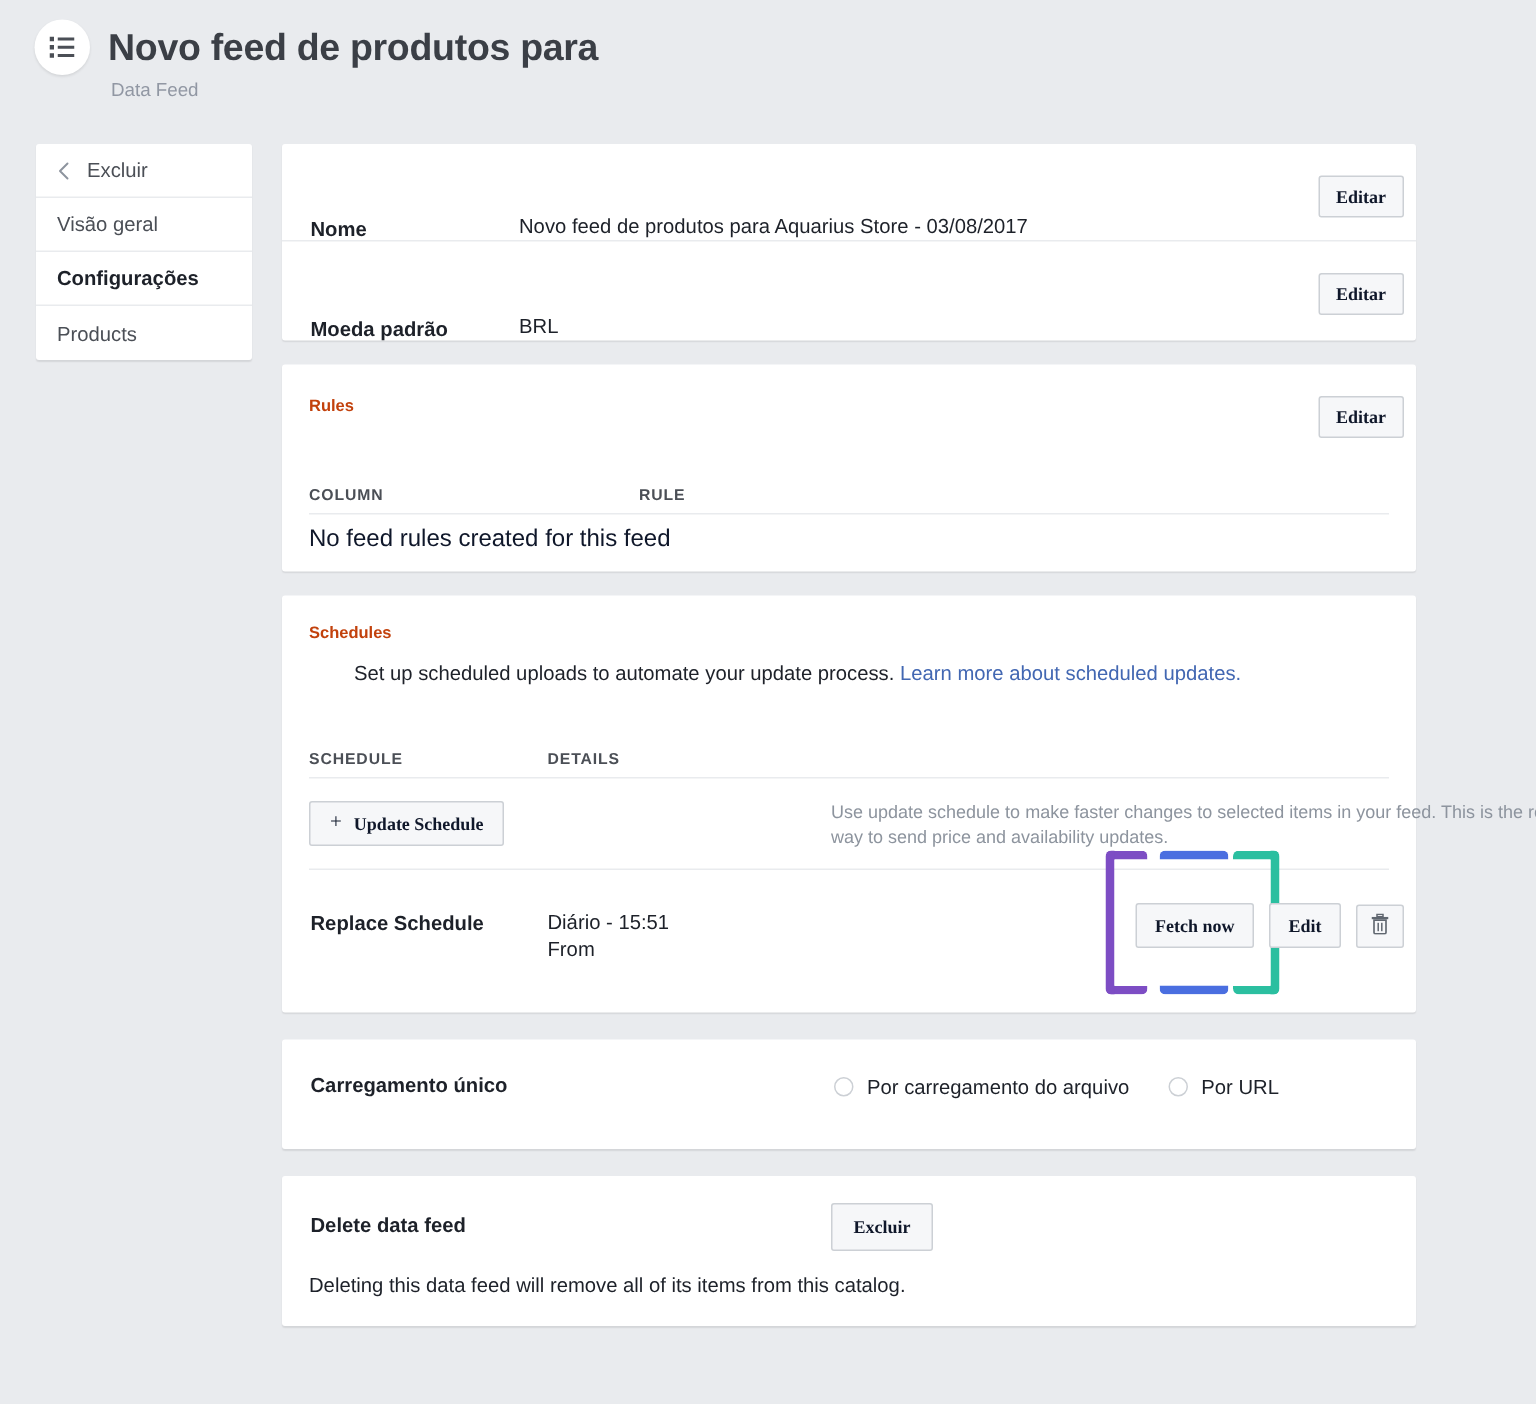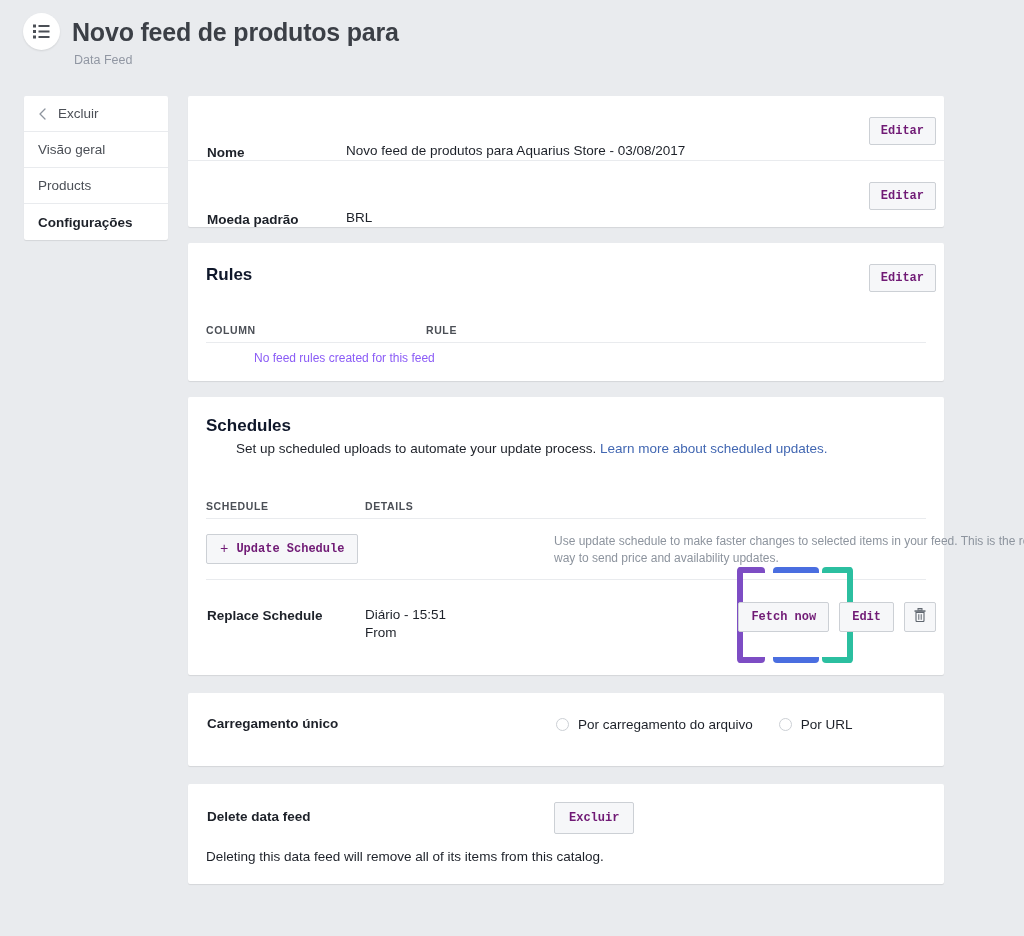--- a/index.html
+++ b/index.html
@@ -62,35 +62,35 @@
   .row-sep { border-bottom: 1px solid #e9ebee; }
 
   .lbl {
     width: 158px; flex: none; padding-left: 19px;
     font-size: 13.5px; font-weight: bold; color: #1d2129;
   }
   .val { font-size: 13.5px; color: #1d2129; line-height: 18px; }
 
   .btn {
     background: #f6f7f9; border: 1px solid #ccd0d5; border-radius: 2px;
-    font-family: Liberation Mono, monospace;
-    font-size: 12px; font-weight: bold; color: #701a75;
+    font-family: Liberation Serif, serif;
+    font-size: 12px; font-weight: bold; color: #0f172a;
     padding: 6px 11px; cursor: pointer; white-space: nowrap; line-height: 14px;
   }
   .btn-editar { position: absolute; right: 8px; }
 
-  .sec-title { font-size: 17px; font-weight: bold; color: #0f172a; }
+  .sec-title { font-size: 11px; font-weight: bold; color: #c2410c; }
   .sec-desc  { font-size: 13.5px; color: #1d2129; line-height: 18px; }
   .link { color: #4267b2; text-decoration: none; cursor: pointer; }
 
   .tbl-head {
     font-size: 10.5px; font-weight: bold; color: #4b4f56;
     letter-spacing: .6px;
   }
-  .empty-note { font-size: 12px; color: #8b5cf6; margin-left: 48px; }
+  .empty-note { font-size: 16px; color: #0f172a; }
 
   .radio-opt { display: flex; align-items: center; font-size: 13.5px; color: #1d2129; cursor: pointer; }
   .radio-dot {
     width: 13px; height: 13px; border-radius: 50%;
     border: 1px solid #ccd0d5; background: #fff;
     margin-right: 9px; flex: none;
   }
 
   
   .marker { position: absolute; border-style: solid; border-radius: 4px; z-index: 1; }
@@ -121,25 +121,25 @@
       <span class="back-chevron">
         <svg width="14" height="14" viewBox="0 0 14 14" aria-hidden="true">
           <polyline points="9,2 4,7 9,12" fill="none" stroke="#8d949e" stroke-width="1.3" stroke-linecap="round" stroke-linejoin="round"></polyline>
         </svg>
       </span>
       <span>Excluir</span>
     </div>
     <div class="side-item">
       <span>Visão geral</span>
     </div>
+    <div class="side-item active">
+      <span>Configurações</span>
+    </div>
     <div class="side-item">
       <span>Products</span>
-    </div>
-    <div class="side-item active">
-      <span>Configurações</span>
     </div>
   </div>
 
   <div class="card" style="top:96px;height:131px;">
 
     <div class="row row-sep" style="height:65px;padding-top:22px;">
       <div class="lbl">Nome</div>
       <div class="val">Novo feed de produtos para Aquarius Store - 03/08/2017</div>
       <button class="btn btn-editar" style="top:21px;">Editar</button>
     </div>

